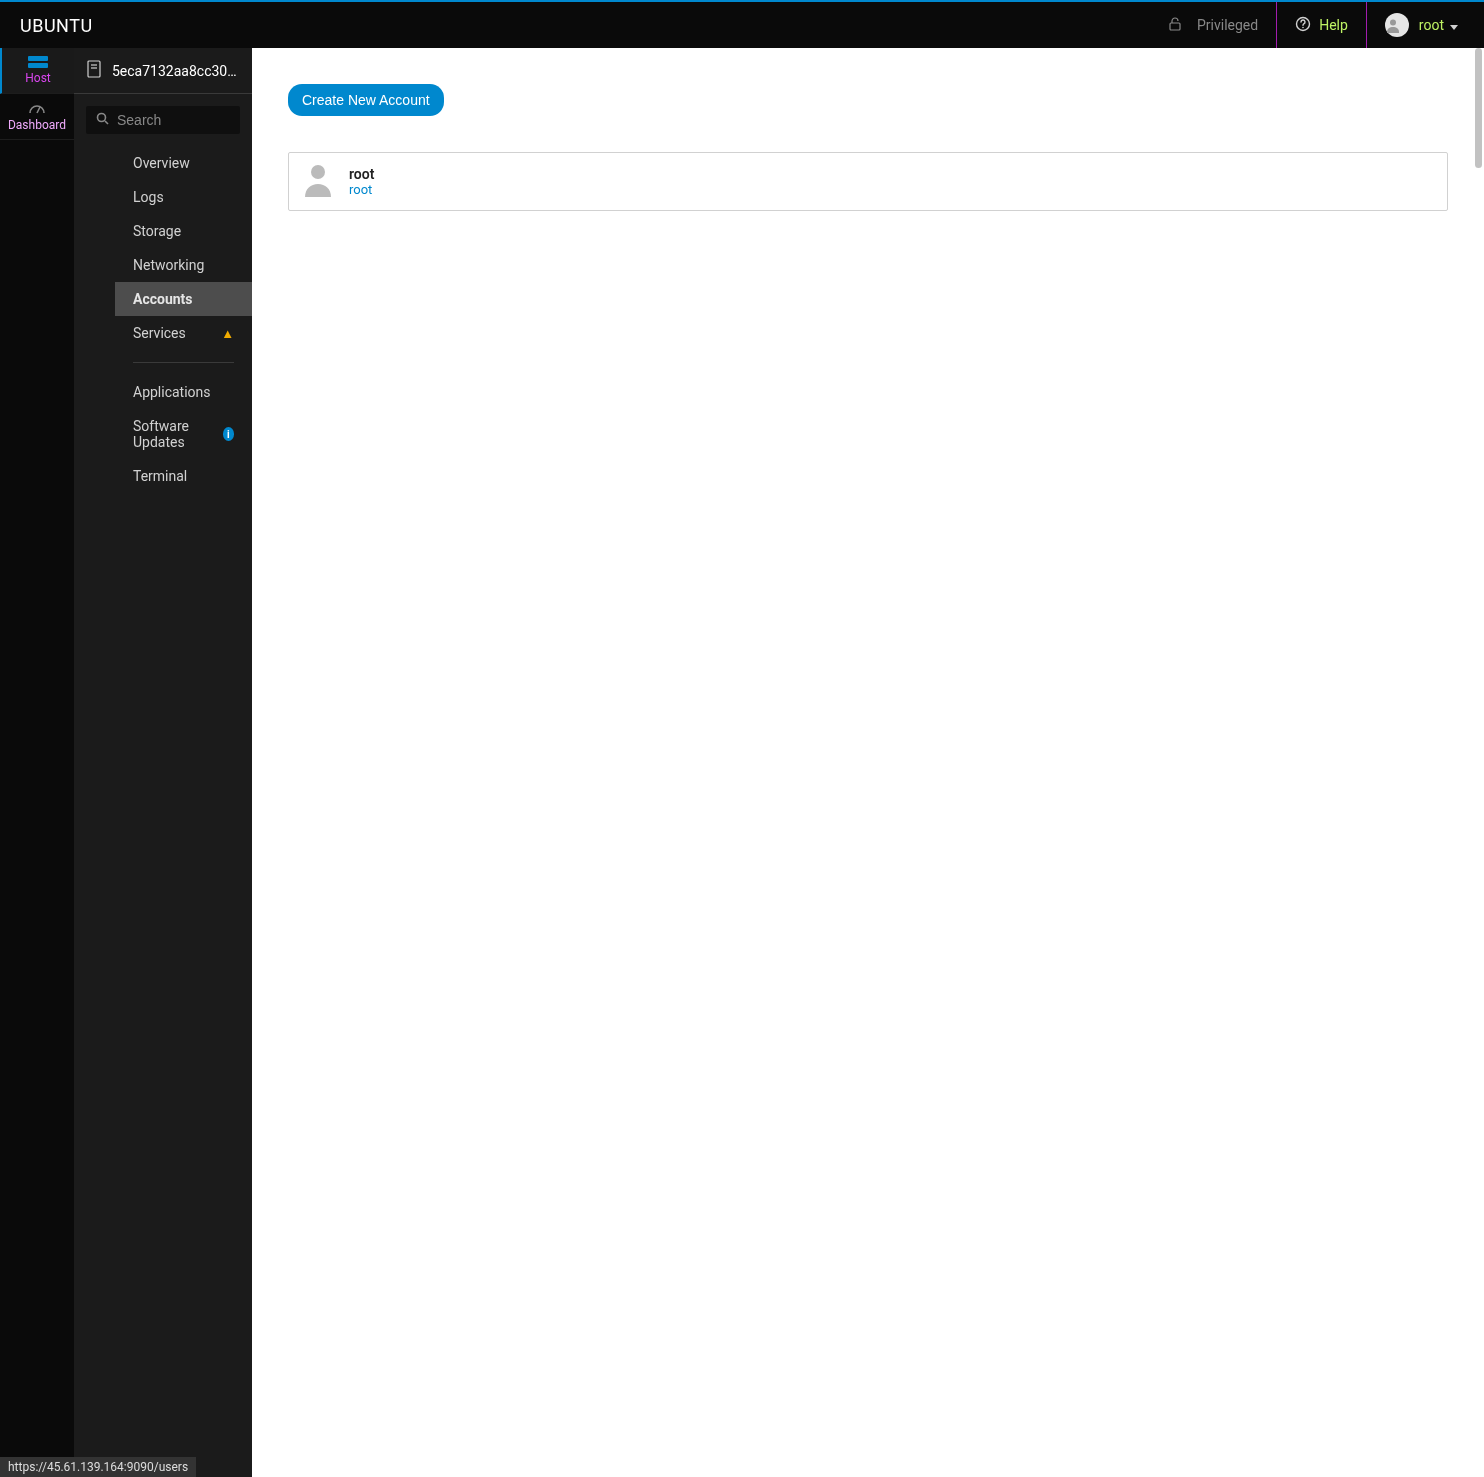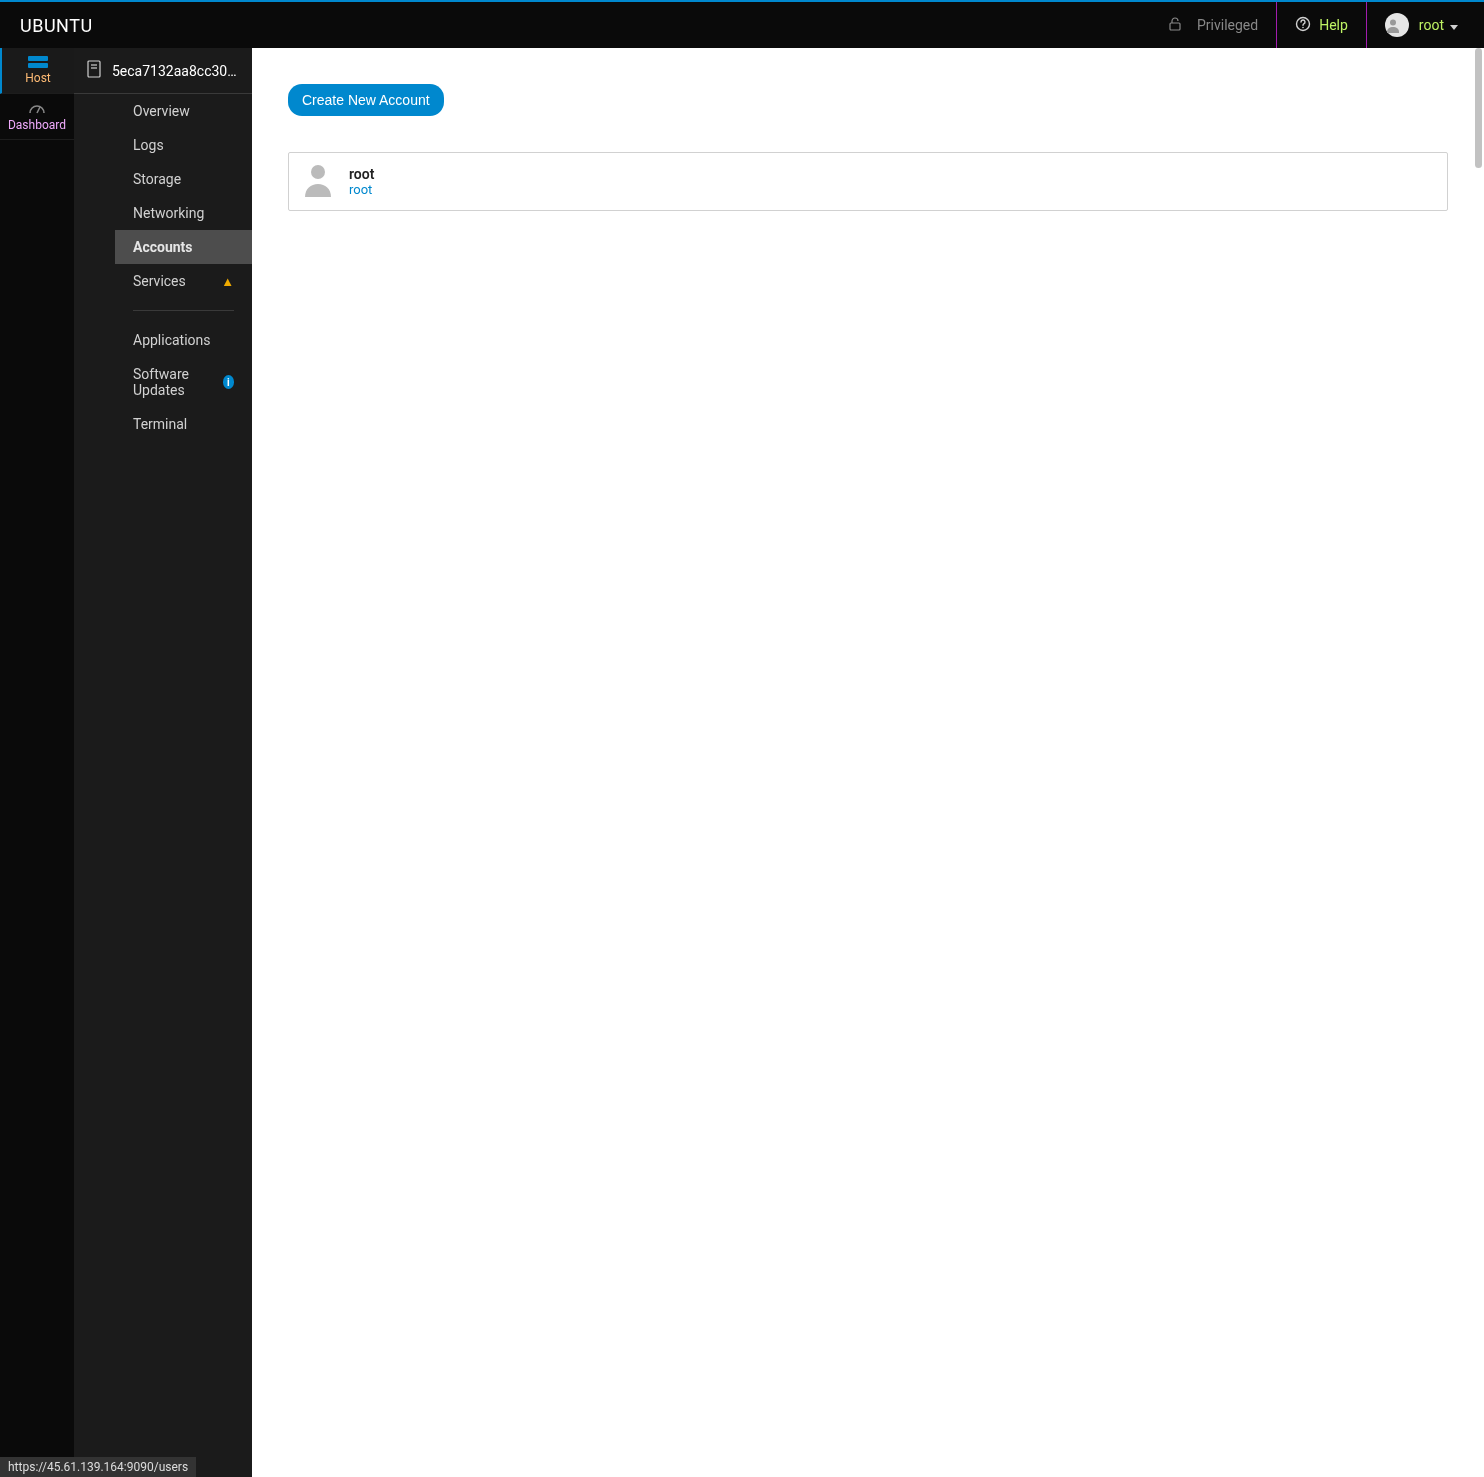--- a/index.html
+++ b/index.html
@@ -72,21 +72,21 @@
       justify-content: center;
       color: #f0abfc;
       font-size: 12px;
       border-bottom: 1px solid #1d1d1d;
       cursor: pointer;
       gap: 3px;
     }
     .nav-rail-item.active {
       background: #1a1a1a;
       border-left: 2px solid #0088ce;
-      color: #fdba74;
+      color: #d946ef;
     }
     .nav-rail-item svg { display:block; }
 
     
     .sidebar {
       width: 178px;
       background: #1b1b1b;
       color: #d1d1d1;
       display: flex;
       flex-direction: column;
@@ -277,20 +277,31 @@
         <span>
           <svg width="16" height="18" viewBox="0 0 16 18" fill="none" stroke="#d1d1d1" stroke-width="1.2">
             <rect x="2" y="1" width="12" height="16" rx="1"></rect>
             <line x1="5" y1="5" x2="11" y2="5"></line>
             <line x1="5" y1="8" x2="11" y2="8"></line>
           </svg>
         </span>
         <span class="crumb-text">5eca7132aa8cc30001a...</span>
       </div>
 
+      <div class="search-wrap">
+        <div class="search">
+          <span>
+            <svg width="13" height="13" viewBox="0 0 13 13" fill="none" stroke="#888" stroke-width="1.6">
+              <circle cx="5.5" cy="5.5" r="4"></circle>
+              <line x1="9" y1="9" x2="12" y2="12"></line>
+            </svg>
+          </span>
+          <input type="text" placeholder="Search" style="">
+        </div>
+      </div>
 
       <ul class="menu">
         <li>
           <span>Overview</span>
         </li>
         <li>
           <span>Logs</span>
         </li>
         <li>
           <span>Storage</span>

